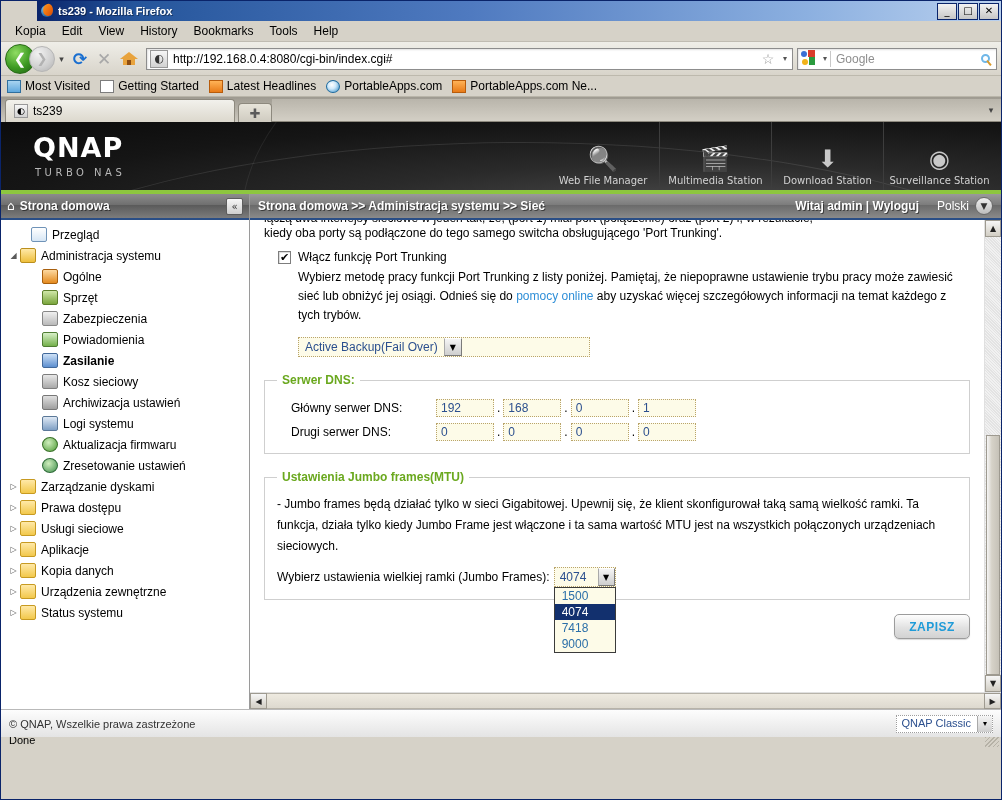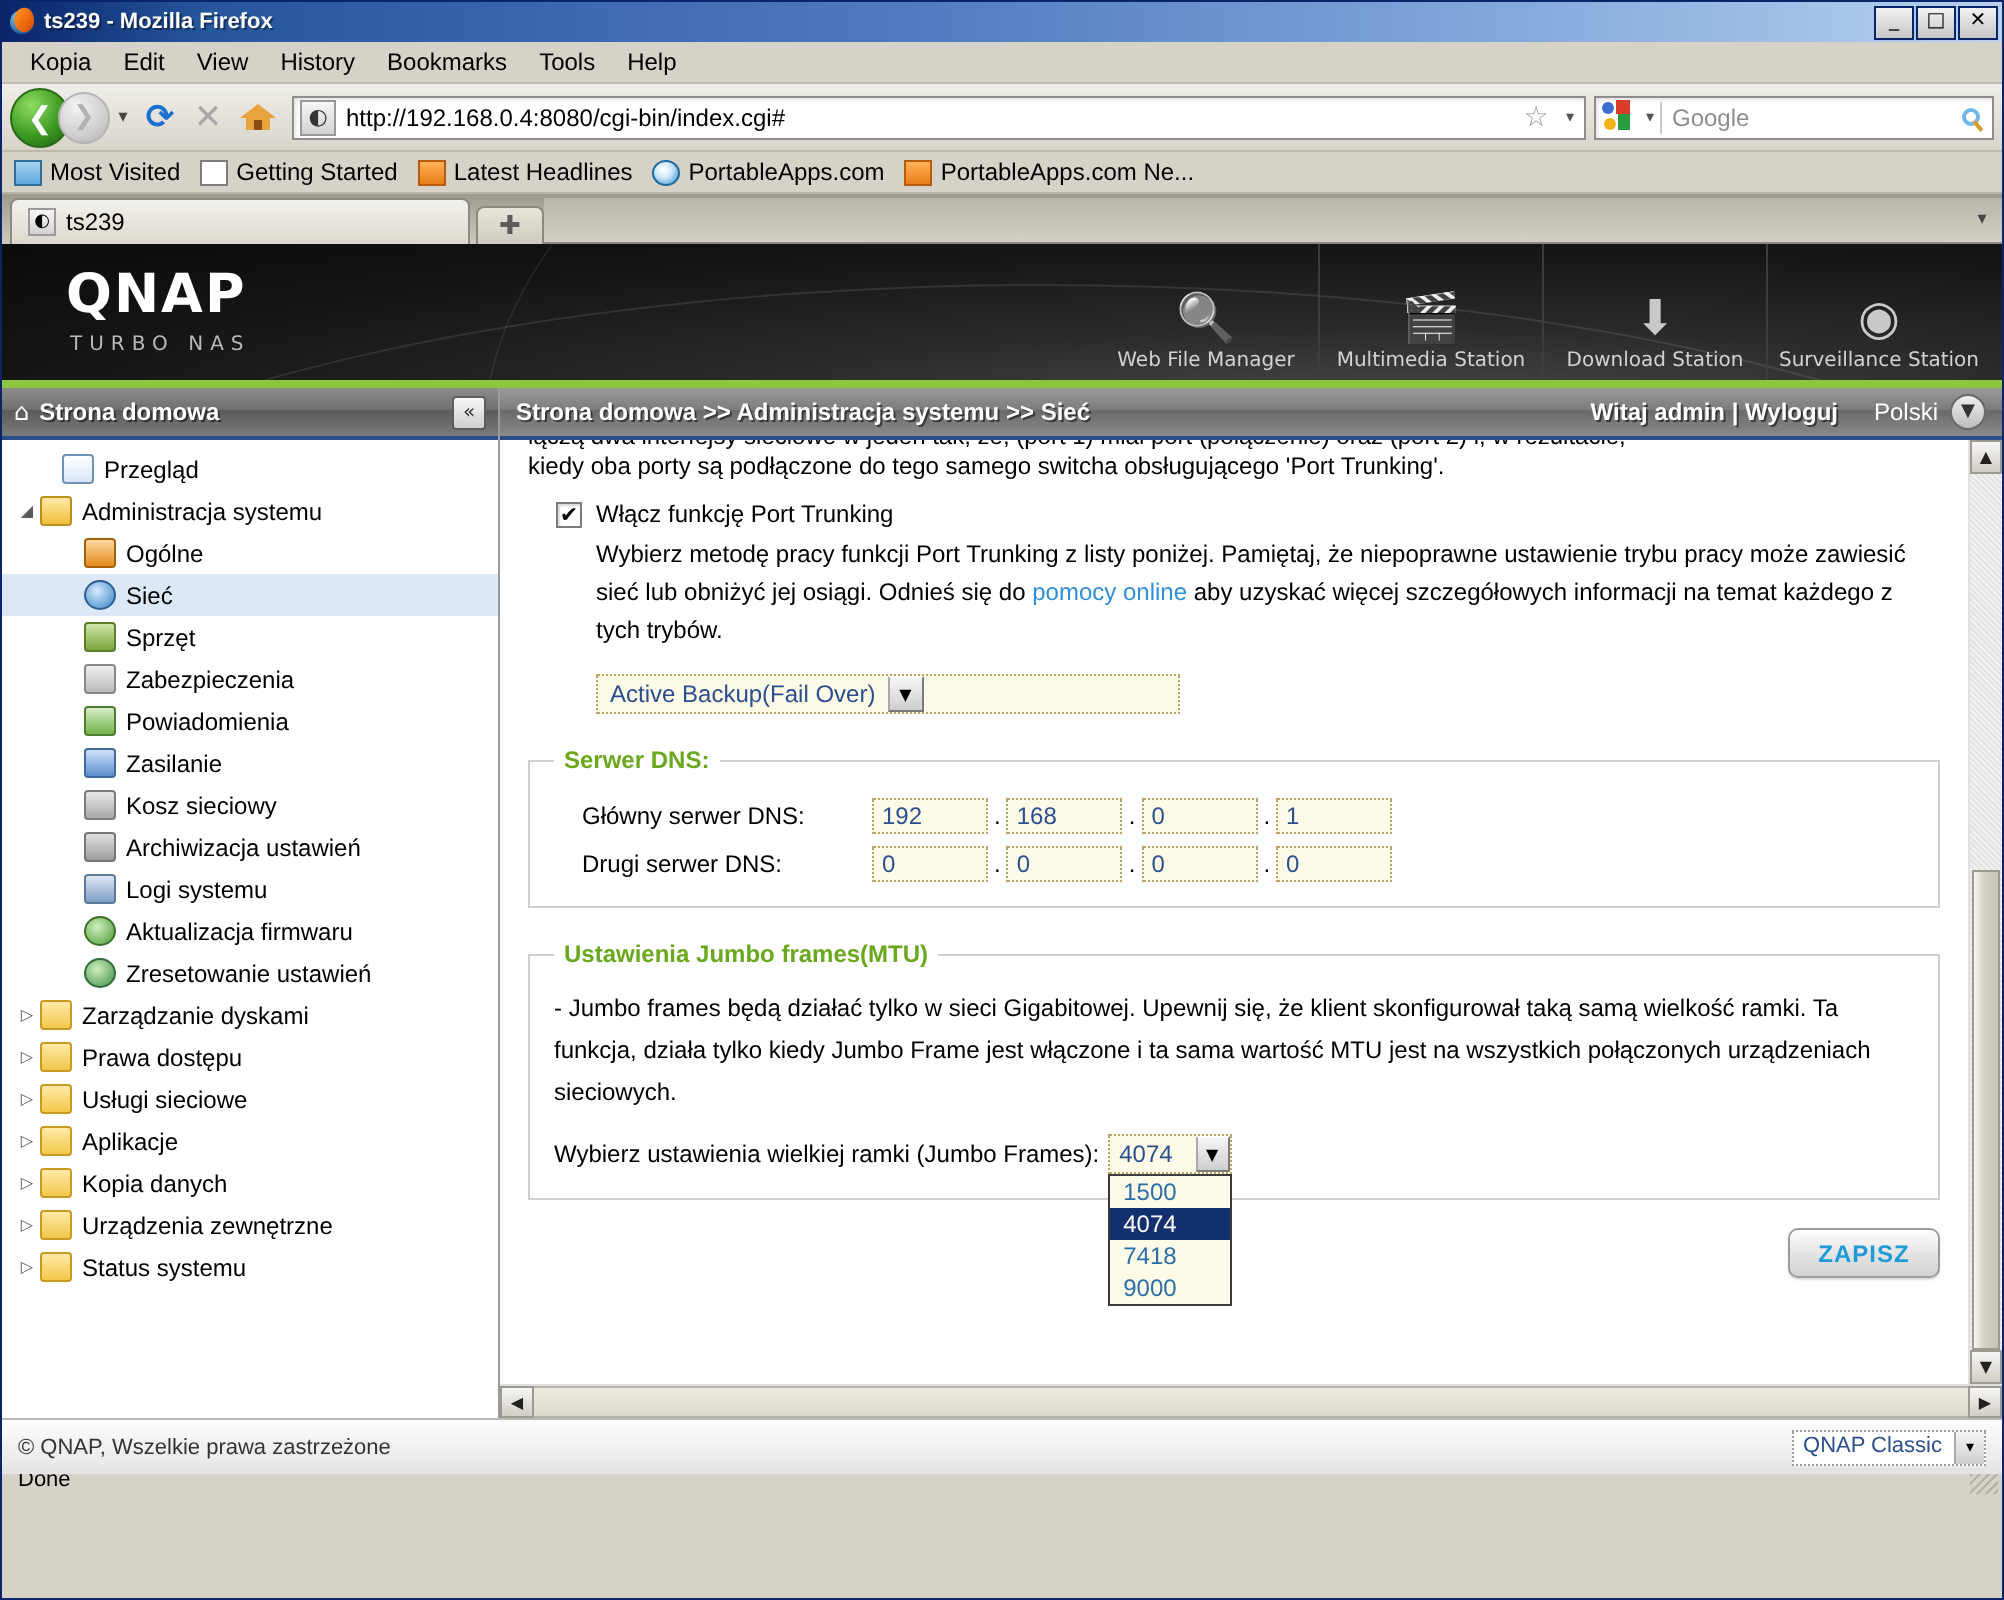--- a/index.html
+++ b/index.html
@@ -19,20 +19,21 @@
     overflow: hidden;
   }
 
   
   .titlebar {
     height: 20px;
     background: linear-gradient(to right, #0a246a 0%, #25559b 10%, #4f7ac0 45%, #8cb0e0 80%, #b9d0ee 100%);
     display: flex; align-items: center;
     padding: 0 2px 0 3px;
     color: #fff;
+    margin-left: 36px;
   }
   .titlebar .ficon {
     width: 14px; height: 14px; margin-right: 4px;
     position: relative; flex: none;
   }
   .titlebar .ficon .globe {
     position: absolute; left: 1px; top: 1px; width: 12px; height: 12px;
     border-radius: 50%;
     background: radial-gradient(circle at 30% 30%, #7cc3ea 0%, #2b6fae 60%, #17406b 100%);
   }
@@ -584,41 +585,36 @@
             <div class="tnode" style="padding-left: 6px;">
               <span class="arr">◢</span>
               <span class="ic folderopen"></span>
               <span class="lb">Administracja systemu</span>
             </div>
             <div class="tnode" style="padding-left: 28px;">
               <span class="arr"></span>
               <span class="ic gen"></span>
               <span class="lb">Ogólne</span>
             </div>
-            <div class="tnode sel" style="padding-left: 28px;">
-              <span class="arr"></span>
-              <span class="ic net"></span>
-              <span class="lb">Sieć</span>
-            </div>
             <div class="tnode" style="padding-left: 28px;">
               <span class="arr"></span>
               <span class="ic hw"></span>
               <span class="lb">Sprzęt</span>
             </div>
             <div class="tnode" style="padding-left: 28px;">
               <span class="arr"></span>
               <span class="ic lock"></span>
               <span class="lb">Zabezpieczenia</span>
             </div>
             <div class="tnode" style="padding-left: 28px;">
               <span class="arr"></span>
               <span class="ic notify"></span>
               <span class="lb">Powiadomienia</span>
             </div>
-            <div class="tnode" style="padding-left: 28px;">
+            <div class="tnode" style="padding-left: 28px; font-weight: bold;">
               <span class="arr"></span>
               <span class="ic power"></span>
               <span class="lb">Zasilanie</span>
             </div>
             <div class="tnode" style="padding-left: 28px;">
               <span class="arr"></span>
               <span class="ic trash"></span>
               <span class="lb">Kosz sieciowy</span>
             </div>
             <div class="tnode" style="padding-left: 28px;">

